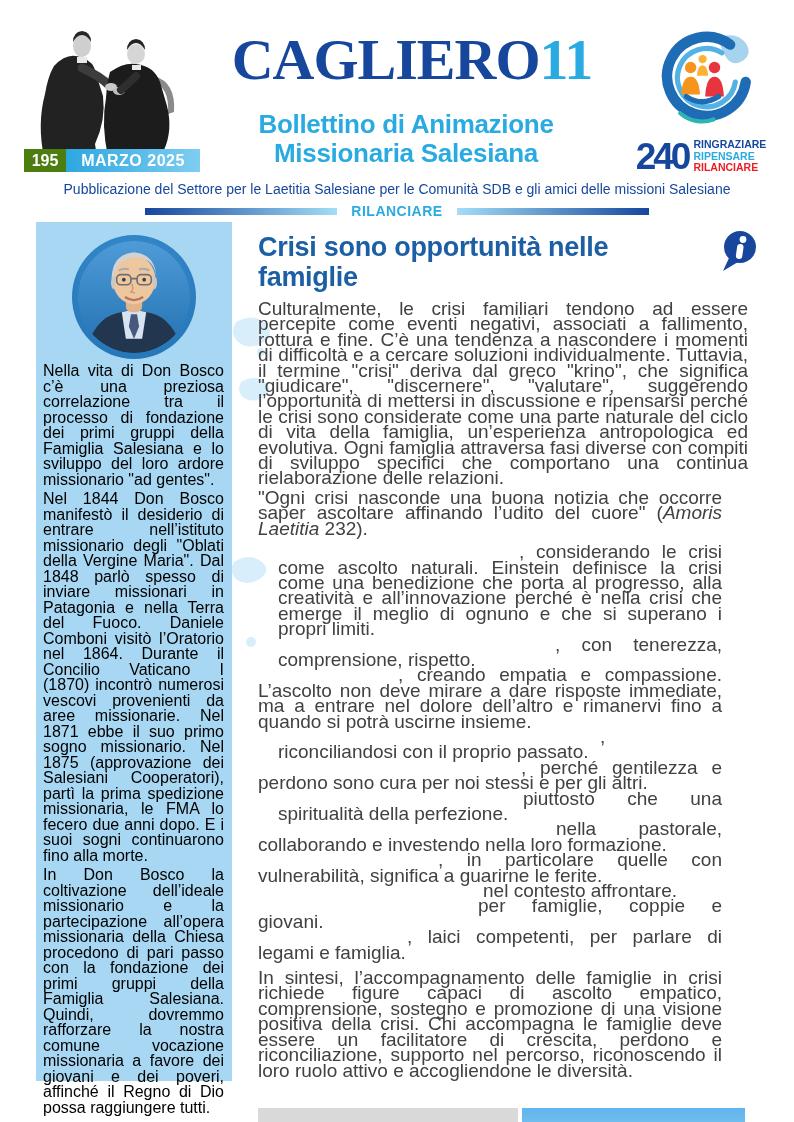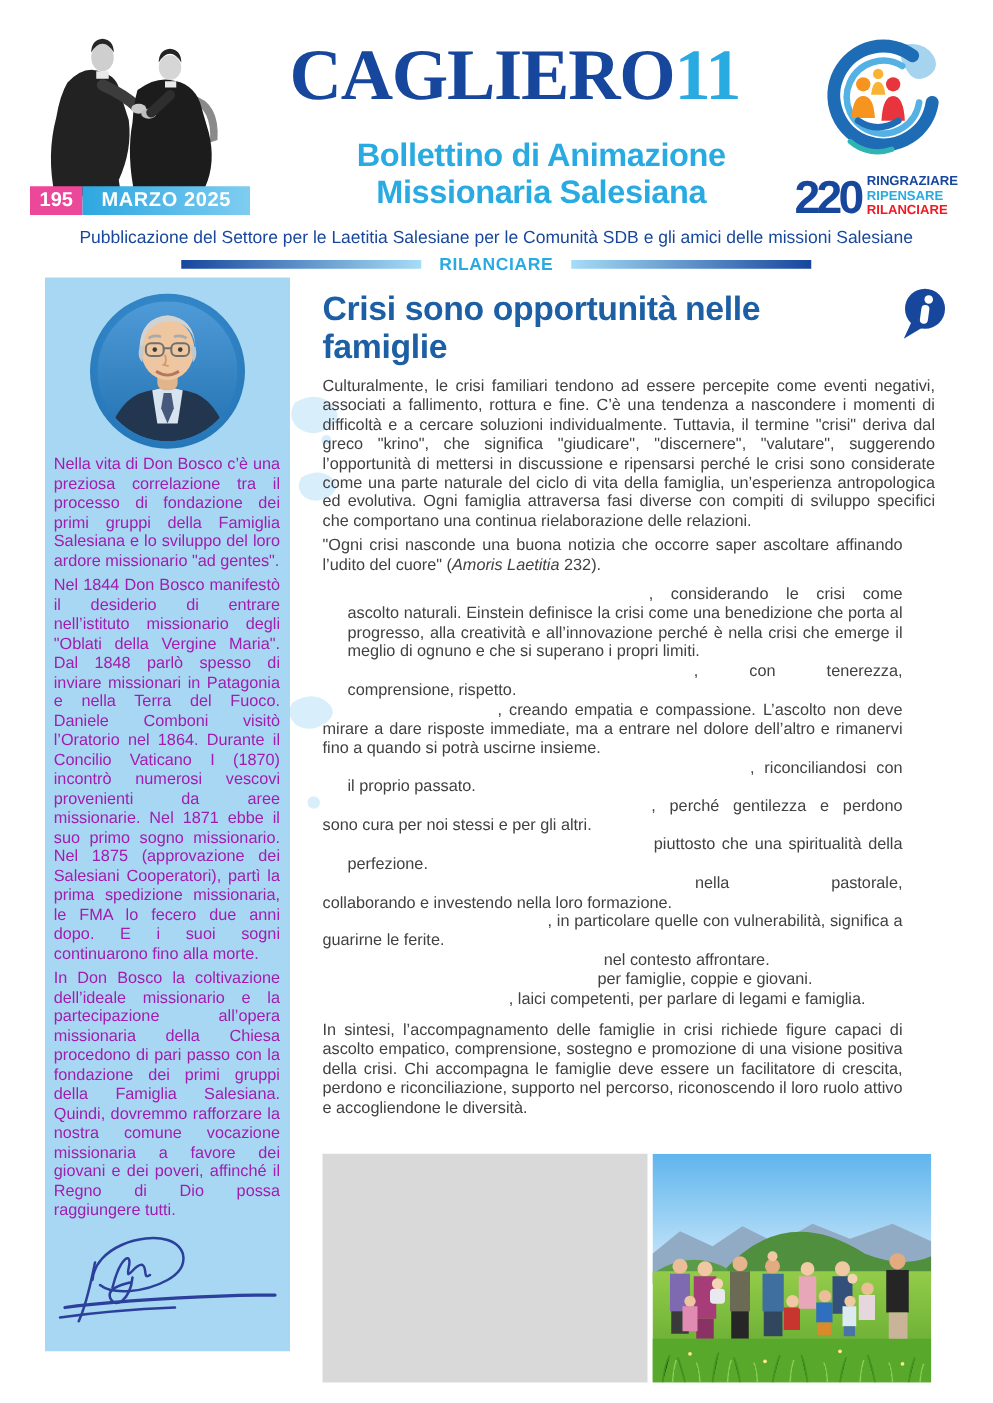--- a/index.html
+++ b/index.html
@@ -5,25 +5,25 @@
   html,body{margin:0;padding:0;background:#fff;}
   .page{position:relative;width:794px;height:1122px;background:#fff;overflow:hidden;
         font-family:"Liberation Sans",sans-serif;color:#414042;}
 
   
   .founders{position:absolute;left:24px;top:24px;width:176px;height:137px;}
   .wordmark{position:absolute;left:194px;top:30px;width:436px;text-align:center;
             font-family:"Liberation Serif",serif;font-weight:bold;font-size:58px;
             letter-spacing:-1px;color:#17479d;line-height:1.05;white-space:nowrap;}
   .wordmark .num{color:#29abe2;}
-  .bolle{position:absolute;left:253px;top:110px;width:360px;text-align:center;
+  .bolle{position:absolute;left:226px;top:110px;width:360px;text-align:center;
          color:#29abe2;font-weight:bold;font-size:26px;line-height:29px;letter-spacing:-0.3px;}
   .issue-badge{position:absolute;left:24px;top:149px;display:flex;height:23px;
                font-size:16px;font-weight:bold;color:#fff;}
-  .issue-num{background:#ec4899;width:42px;display:flex;align-items:center;justify-content:center;}
+  .issue-num{background:#4d7c0f;width:42px;display:flex;align-items:center;justify-content:center;}
   .issue-date{background:linear-gradient(90deg,#2da7e0,#7fcdf1);width:134px;display:flex;
               align-items:center;justify-content:center;letter-spacing:0.5px;}
   .logo150{position:absolute;left:628px;top:30px;width:146px;text-align:center;}
   .l150row{display:flex;align-items:center;justify-content:center;gap:5px;margin-top:0px;}
   .l150num{font-size:37px;font-weight:bold;color:#17479d;letter-spacing:-3px;line-height:1;}
   .l150words{text-align:left;font-size:10.5px;font-weight:bold;line-height:11.5px;letter-spacing:0px;}
   .w-blue{color:#17479d;} .w-cyan{color:#29abe2;} .w-red{color:#ed1c24;}
   .publine{position:absolute;left:0;right:0;top:181px;text-align:center;color:#17479d;
            font-size:14px;font-weight:normal;}
   .strip{position:absolute;left:0;right:0;top:203px;display:flex;align-items:center;
@@ -34,31 +34,31 @@
   .striplabel{color:#29abe2;font-weight:bold;font-size:14px;letter-spacing:0.5px;}
 
   
   .mapwm{position:absolute;left:36px;top:222px;width:250px;height:859px;pointer-events:none;}
   .sidebar{position:absolute;left:36px;top:222px;width:196px;height:859px;background:#a7d7f2;}
   .avatar-wrap{position:relative;width:124px;height:124px;margin:13px auto 0;border-radius:50%;
                background:radial-gradient(circle at 50% 35%,#3f94d4,#1f6fb1);z-index:2;}
   .avatar-wrap svg{position:absolute;left:6px;top:6px;border-radius:50%;}
   .greeting{position:relative;z-index:2;margin:12px 6px 0 7px;font-family:"Liberation Serif",serif;
             font-style:italic;font-weight:bold;font-size:22px;color:#2a94ca;}
-  .sidebar p{position:relative;z-index:2;margin:4px 8px 0 7px;font-size:13px;line-height:15.5px;
-             text-align:justify;color:#a21caf;}
+  .sidebar p{position:relative;z-index:2;margin:4px 8px 0 7px;font-size:16px;line-height:15.5px;
+             text-align:justify;color:#000000;}
   .signature{position:relative;z-index:2;margin:8px 0 0 10px;}
 
   
   .main{position:absolute;left:258px;top:222px;width:490px;}
   .titlerow{position:relative;margin:10px 0 0;}
   .article-title{margin:0;font-size:27px;line-height:30px;font-weight:bold;color:#1d5fa5;
                  letter-spacing:-0.3px;width:440px;}
   .info-icon{position:absolute;right:-10px;top:-2px;width:38px;height:42px;}
-  .main p{margin:4px 0 0;font-size:13px;line-height:15.4px;text-align:justify;color:#414042;}
+  .main p{margin:4px 0 0;font-size:19px;line-height:15.4px;text-align:justify;color:#414042;}
   .p1{margin-top:9px !important;}
   .inset{padding-right:26px;}
   .items{margin-top:8px;}
   .li{margin:0 !important;}
   .li.ind{padding-left:20px;text-indent:-20px;}
   .lead{display:inline-block;height:1px;}
   .closing{margin-top:10px !important;}
   .photos{margin-top:30px;display:flex;gap:4px;}
   .graybox{width:260px;height:183px;background:#d9d9d9;}
   .familyphoto{width:223px;height:183px;display:block;}
@@ -110,21 +110,21 @@
       <path d="M30,80 A32,32 0 0 0 62,86" stroke="#2fb4b4" stroke-width="4" fill="none" stroke-linecap="round"></path>
       <circle cx="40" cy="36" r="5.5" fill="#f7941d"></circle>
       <path d="M31,62 Q32,45 40,45 Q48,45 49,62 Z" fill="#f7941d"></path>
       <circle cx="63" cy="36" r="5.5" fill="#e8343c"></circle>
       <path d="M54,64 Q55,45 63,45 Q71,45 72,64 Z" fill="#e8343c"></path>
       <circle cx="51.5" cy="28" r="4" fill="#f9b233"></circle>
       <path d="M46,44 Q47,34 51.5,34 Q56,34 57,44 Z" fill="#f9b233"></path>
       <path d="M36,64 Q51,74 67,64" stroke="#1d6cb5" stroke-width="5" fill="none" stroke-linecap="round"></path>
     </svg>
     <div class="l150row">
-      <span class="l150num">220</span>
+      <span class="l150num">240</span>
       <span class="l150words">
         <div class="w-blue">RINGRAZIARE</div>
         <div class="w-cyan">RIPENSARE</div>
         <div class="w-red">RILANCIARE</div>
       </span>
     </div>
   </div>
 
   <div class="publine">Pubblicazione del Settore per le Laetitia Salesiane per le Comunità SDB e gli amici delle missioni Salesiane</div>
 

